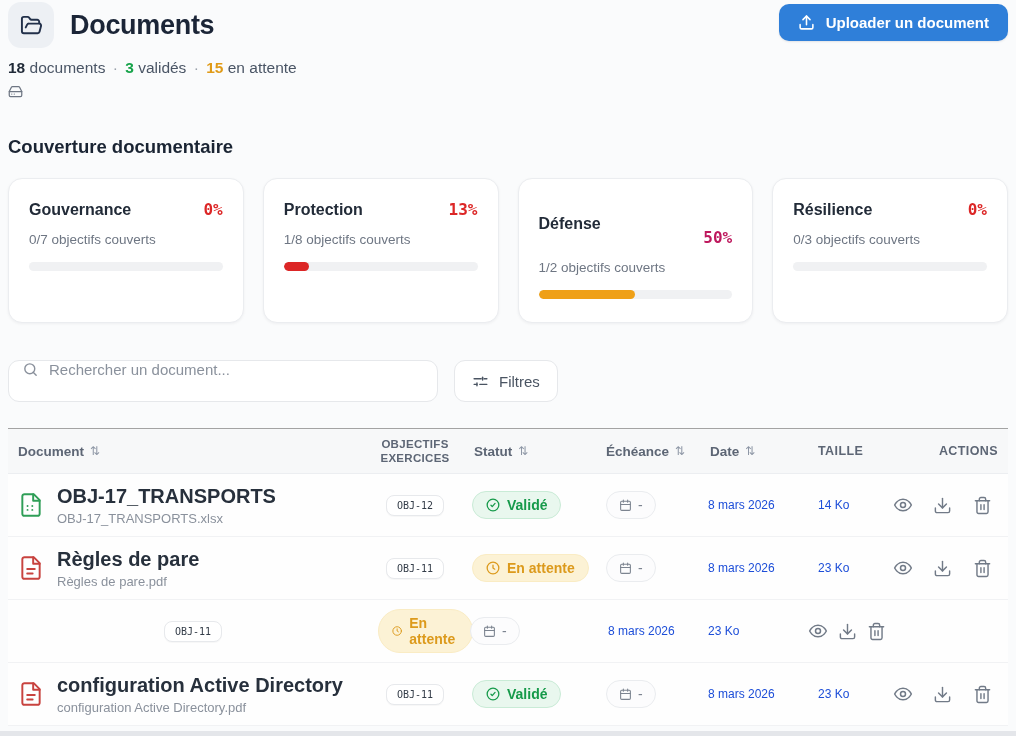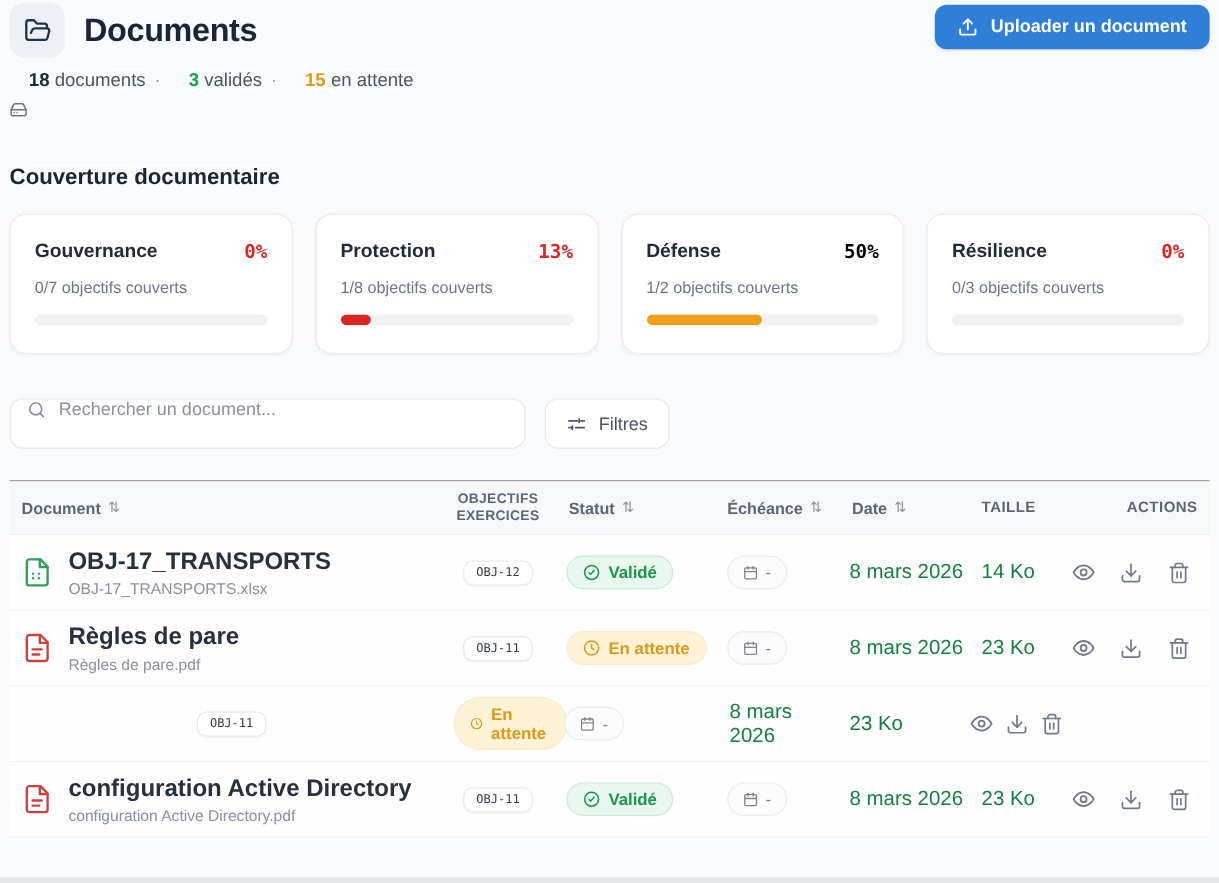--- a/index.html
+++ b/index.html
@@ -22,21 +22,21 @@
   .upload-btn {
     display: inline-flex; align-items: center; gap: 11px;
     background: #2f7fd9; color: #fff; border: none; border-radius: 10px;
     padding: 10px 19px; font-size: 15px; font-weight: 700; cursor: pointer;
     font-family: inherit; box-shadow: 0 1px 2px rgba(16,24,40,.1); margin-top: 2px;
   }
   .upload-btn svg { flex: 0 0 auto; }
 
   
   .stats-line { margin-top: 11px; font-size: 15.5px; color: #4a5565; }
-  .stats-line .v { font-weight: 700; margin-left: 16px; }
+  .stats-line .v { font-weight: 700; }
   .stats-line .v.dark  { color: #1f2937; }
   .stats-line .v.green { color: #16a34a; }
   .stats-line .v.amber { color: #e09b18; }
   .stats-line .sep { color: #9aa1ab; margin: 0 3px; }
   .storage-line {
     margin-top: 7px; font-size: 13.5px; color: #6e7683;
     display: flex; align-items: center; gap: 7px;
   }
 
   
@@ -117,21 +117,21 @@
   .tr[data-status="valid"] .status-pill { background: #e9f7ee; border: 1px solid #c9ebd6; color: #169a4a; }
   .tr[data-status="pending"] .status-pill { background: #fcf2d5; border: 1px solid #faecc4; color: #dc9a1c; }
 
   .td-due { padding-left: 8px; }
   .due-pill {
     display: inline-flex; align-items: center; gap: 6px;
     border: 1px solid #eaecef; background: #fcfcfd; border-radius: 999px;
     padding: 5px 12px; font-size: 14px; color: #7c8490;
   }
 
-  .td-date, .td-size { font-size: 17px; color: #15803d; }
+  .td-date, .td-size { font-size: 12px; color: #1d4ed8; }
   .td-date { padding-left: 10px; }
   .td-size { padding-left: 10px; }
 
   .td-actions { display: flex; justify-content: flex-end; gap: 9px; }
   .action-btn {
     width: 31px; height: 31px; display: flex; align-items: center; justify-content: center;
     background: transparent; border: none; color: #717a87; cursor: pointer; border-radius: 7px;
   }
 
   .bottom-strip { position: absolute; left: 0; right: 0; bottom: 0; height: 5px; background: #e4e6ea; }
@@ -200,21 +200,21 @@
         </div>
         <div class="card-sub">1/8 objectifs couverts</div>
         <div class="track">
           <div class="fill" style="width: 13%; background: rgb(220, 38, 38);"></div>
         </div>
       </div>
 
       <div class="card">
         <div class="card-top">
           <span class="card-name">Défense</span>
-          <span class="card-pct" style="color: #000000;">50%</span>
+          <span class="card-pct" style="color: #be185d; margin-top: 28px;">50%</span>
         </div>
         <div class="card-sub">1/2 objectifs couverts</div>
         <div class="track">
           <div class="fill" style="width: 50%; background: rgb(239, 160, 24);"></div>
         </div>
       </div>
 
       <div class="card">
         <div class="card-top">
           <span class="card-name">Résilience</span>

